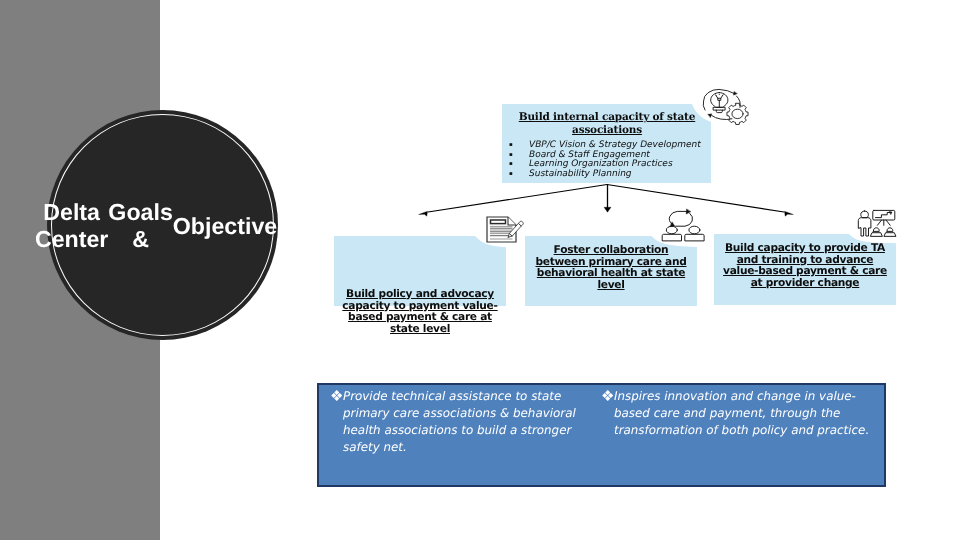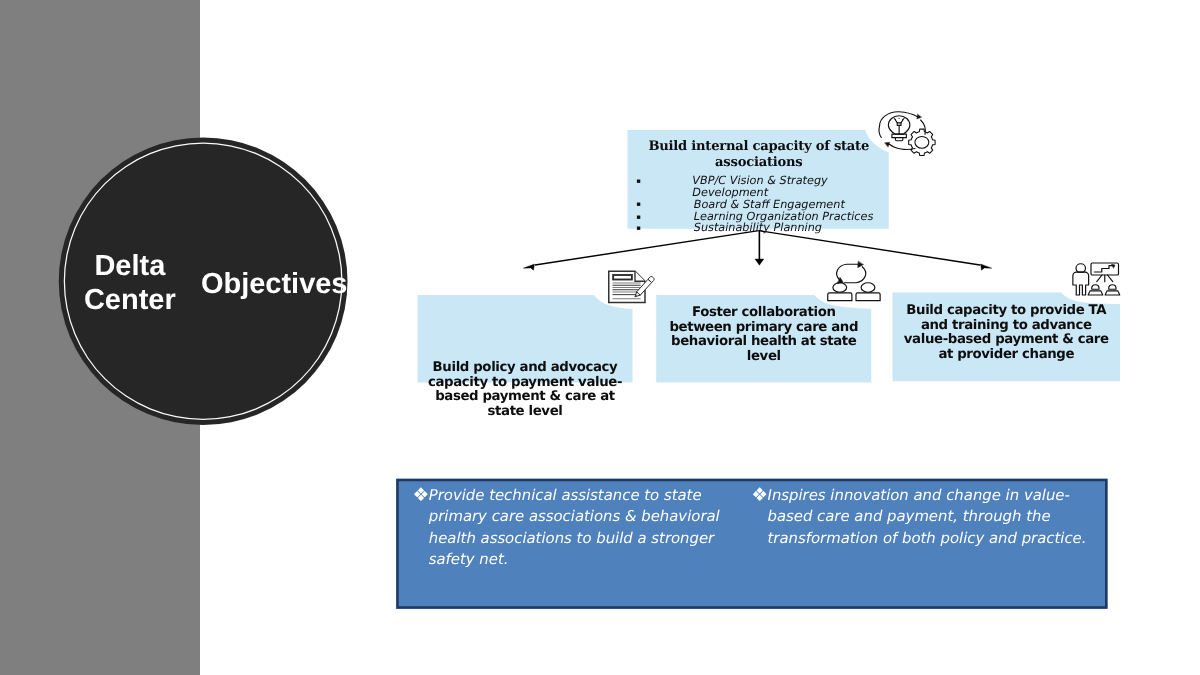--- a/index.html
+++ b/index.html
@@ -14,31 +14,31 @@
           background:#262626;}
   .circle-ring{position:absolute;left:51px;top:114px;width:223px;height:222px;border-radius:50%;
           border:1.6px solid #fafafa;box-sizing:border-box;}
   .circle-text{position:absolute;left:47px;top:111px;width:231px;height:230px;
           display:flex;align-items:center;justify-content:center;
           color:#ffffff;font-weight:bold;font-size:23.2px;line-height:26.7px;text-align:center;}
 
   .boxes{position:absolute;left:0;top:0;width:960px;height:540px;}
 
   .box-head{position:absolute;text-align:center;font-weight:bold;color:#0d0d0d;
-            font-family:"DejaVu Sans",sans-serif;}
+            font-family:"DejaVu Sans",sans-serif;text-decoration:underline;}
   .top-head{left:502px;top:111px;width:210px;font-size:10.5px;line-height:13.2px;
             font-family:"DejaVu Serif",serif;letter-spacing:-0.2px;}
   .b-head{font-size:10.65px;line-height:11.5px;letter-spacing:-0.3px;}
   .b1-head{left:334px;top:244px;width:172px;margin-top:44px;}
   .b2-head{left:525px;top:244px;width:172px;}
   .b3-head{left:714px;top:242px;width:182px;}
 
   .bullets{position:absolute;left:506px;top:141px;width:210px;font-style:italic;
            font-family:"DejaVu Sans",sans-serif;font-size:9.0px;line-height:9.6px;color:#111;}
-  .bullets .row{display:flex;gap:26px;}
+  .bullets .row{display:flex;}
   .bullets .bul{width:20px;text-align:left;padding-left:3px;font-style:normal;
                 font-size:5.5px;line-height:9.6px;}
 
   .summary{position:absolute;left:317px;top:383px;width:569px;height:104px;
            background:#4f81bd;border:2px solid #1f3864;box-sizing:border-box;}
   .sum-col{position:absolute;top:388px;color:#ffffff;font-size:11.9px;line-height:17px;
            font-family:"DejaVu Sans",sans-serif;}
   .sum-col .ch{position:absolute;left:-7px;top:0px;font-size:15px;line-height:17px;}
   .sum-col .txt{margin-left:6px;font-style:italic;}
   .sum-l{left:337px;width:252px;}
@@ -49,20 +49,21 @@
 </head>
 <body>
 
 <div id="slide">
   <div class="gray-band"></div>
 
   <div class="circle"></div>
   <div class="circle-ring"></div>
   <div class="circle-text">
     <div>Delta Center</div>
+    <div>Goals &amp;</div>
     <div>Objectives</div>
   </div>
 
   <svg class="icon" style="left:0;top:0;width:960px;height:540px;">
     <g stroke="#000000" stroke-width="1.15" fill="#000000">
       <line x1="607" y1="184.5" x2="428" y2="212"></line>
       <polygon points="418.6,214.5 427.6,211.2 426.8,216.2 424.5,214.3" stroke-width="0.3"></polygon>
       <line x1="607.5" y1="184.5" x2="607.5" y2="208" stroke-width="1.3"></line>
       <polygon points="607.5,212.2 604.0,207.2 611.0,207.2" stroke-width="0.3"></polygon>
       <line x1="607" y1="184.5" x2="784" y2="212"></line>

